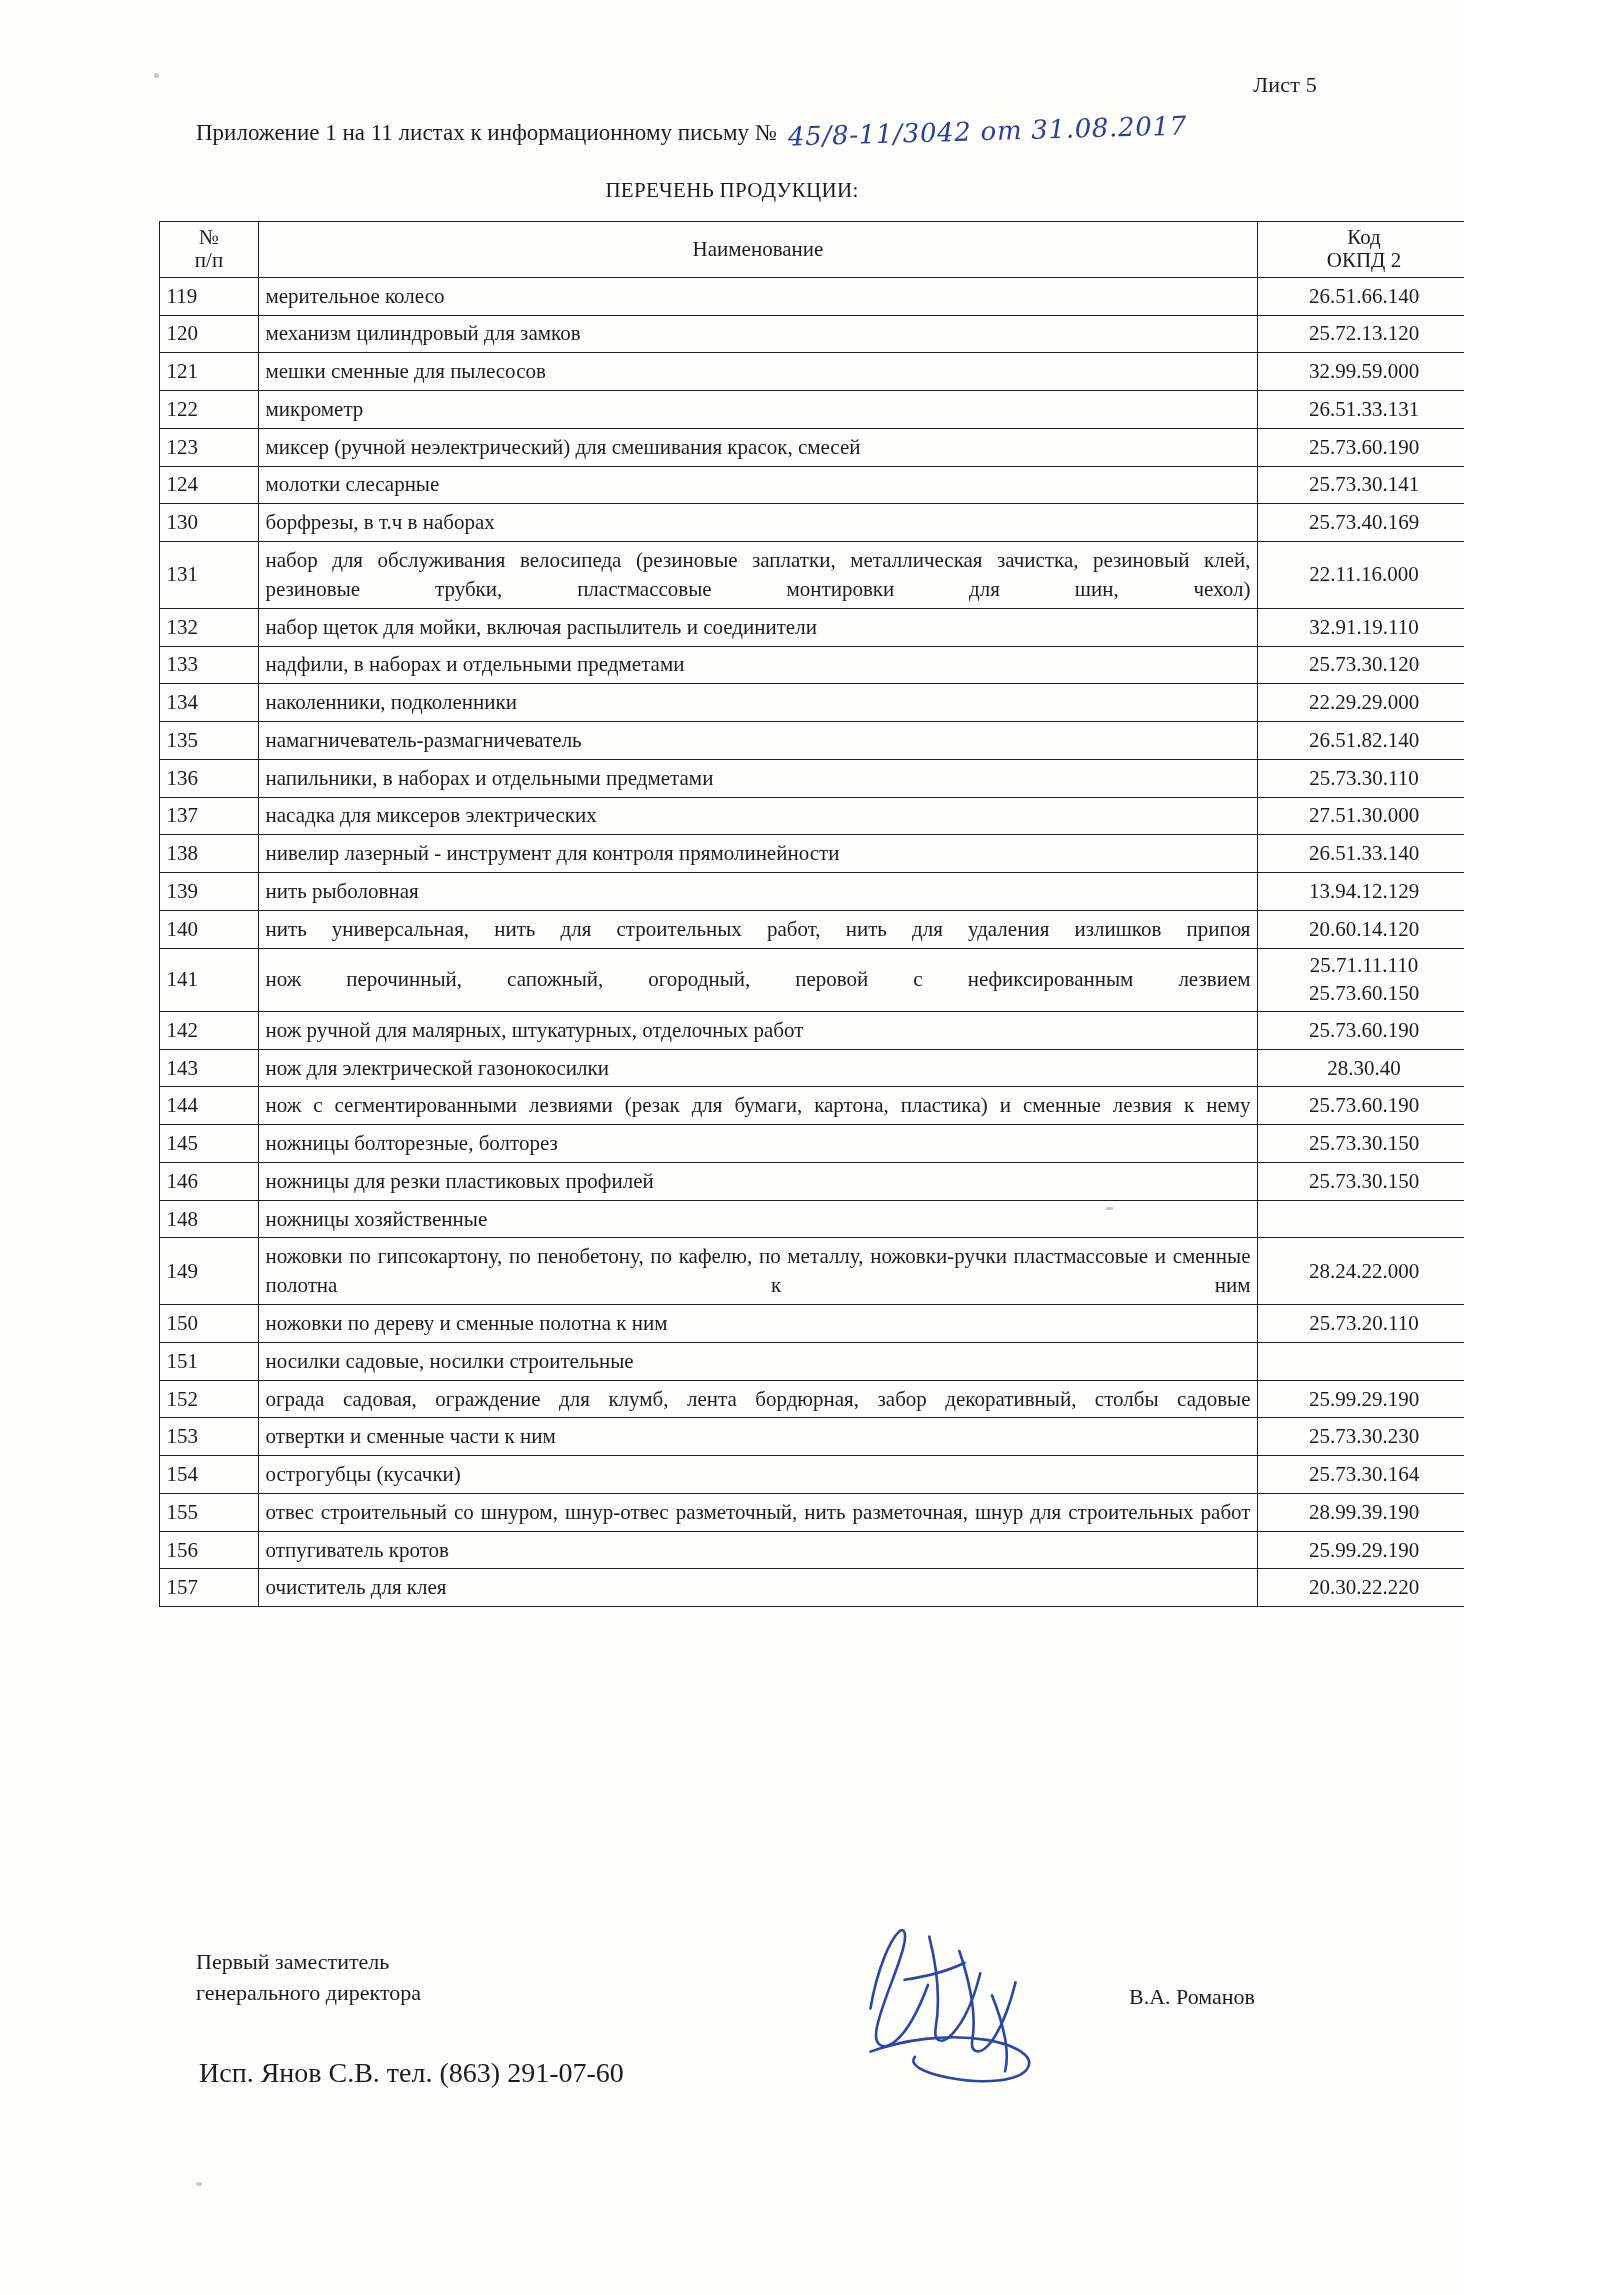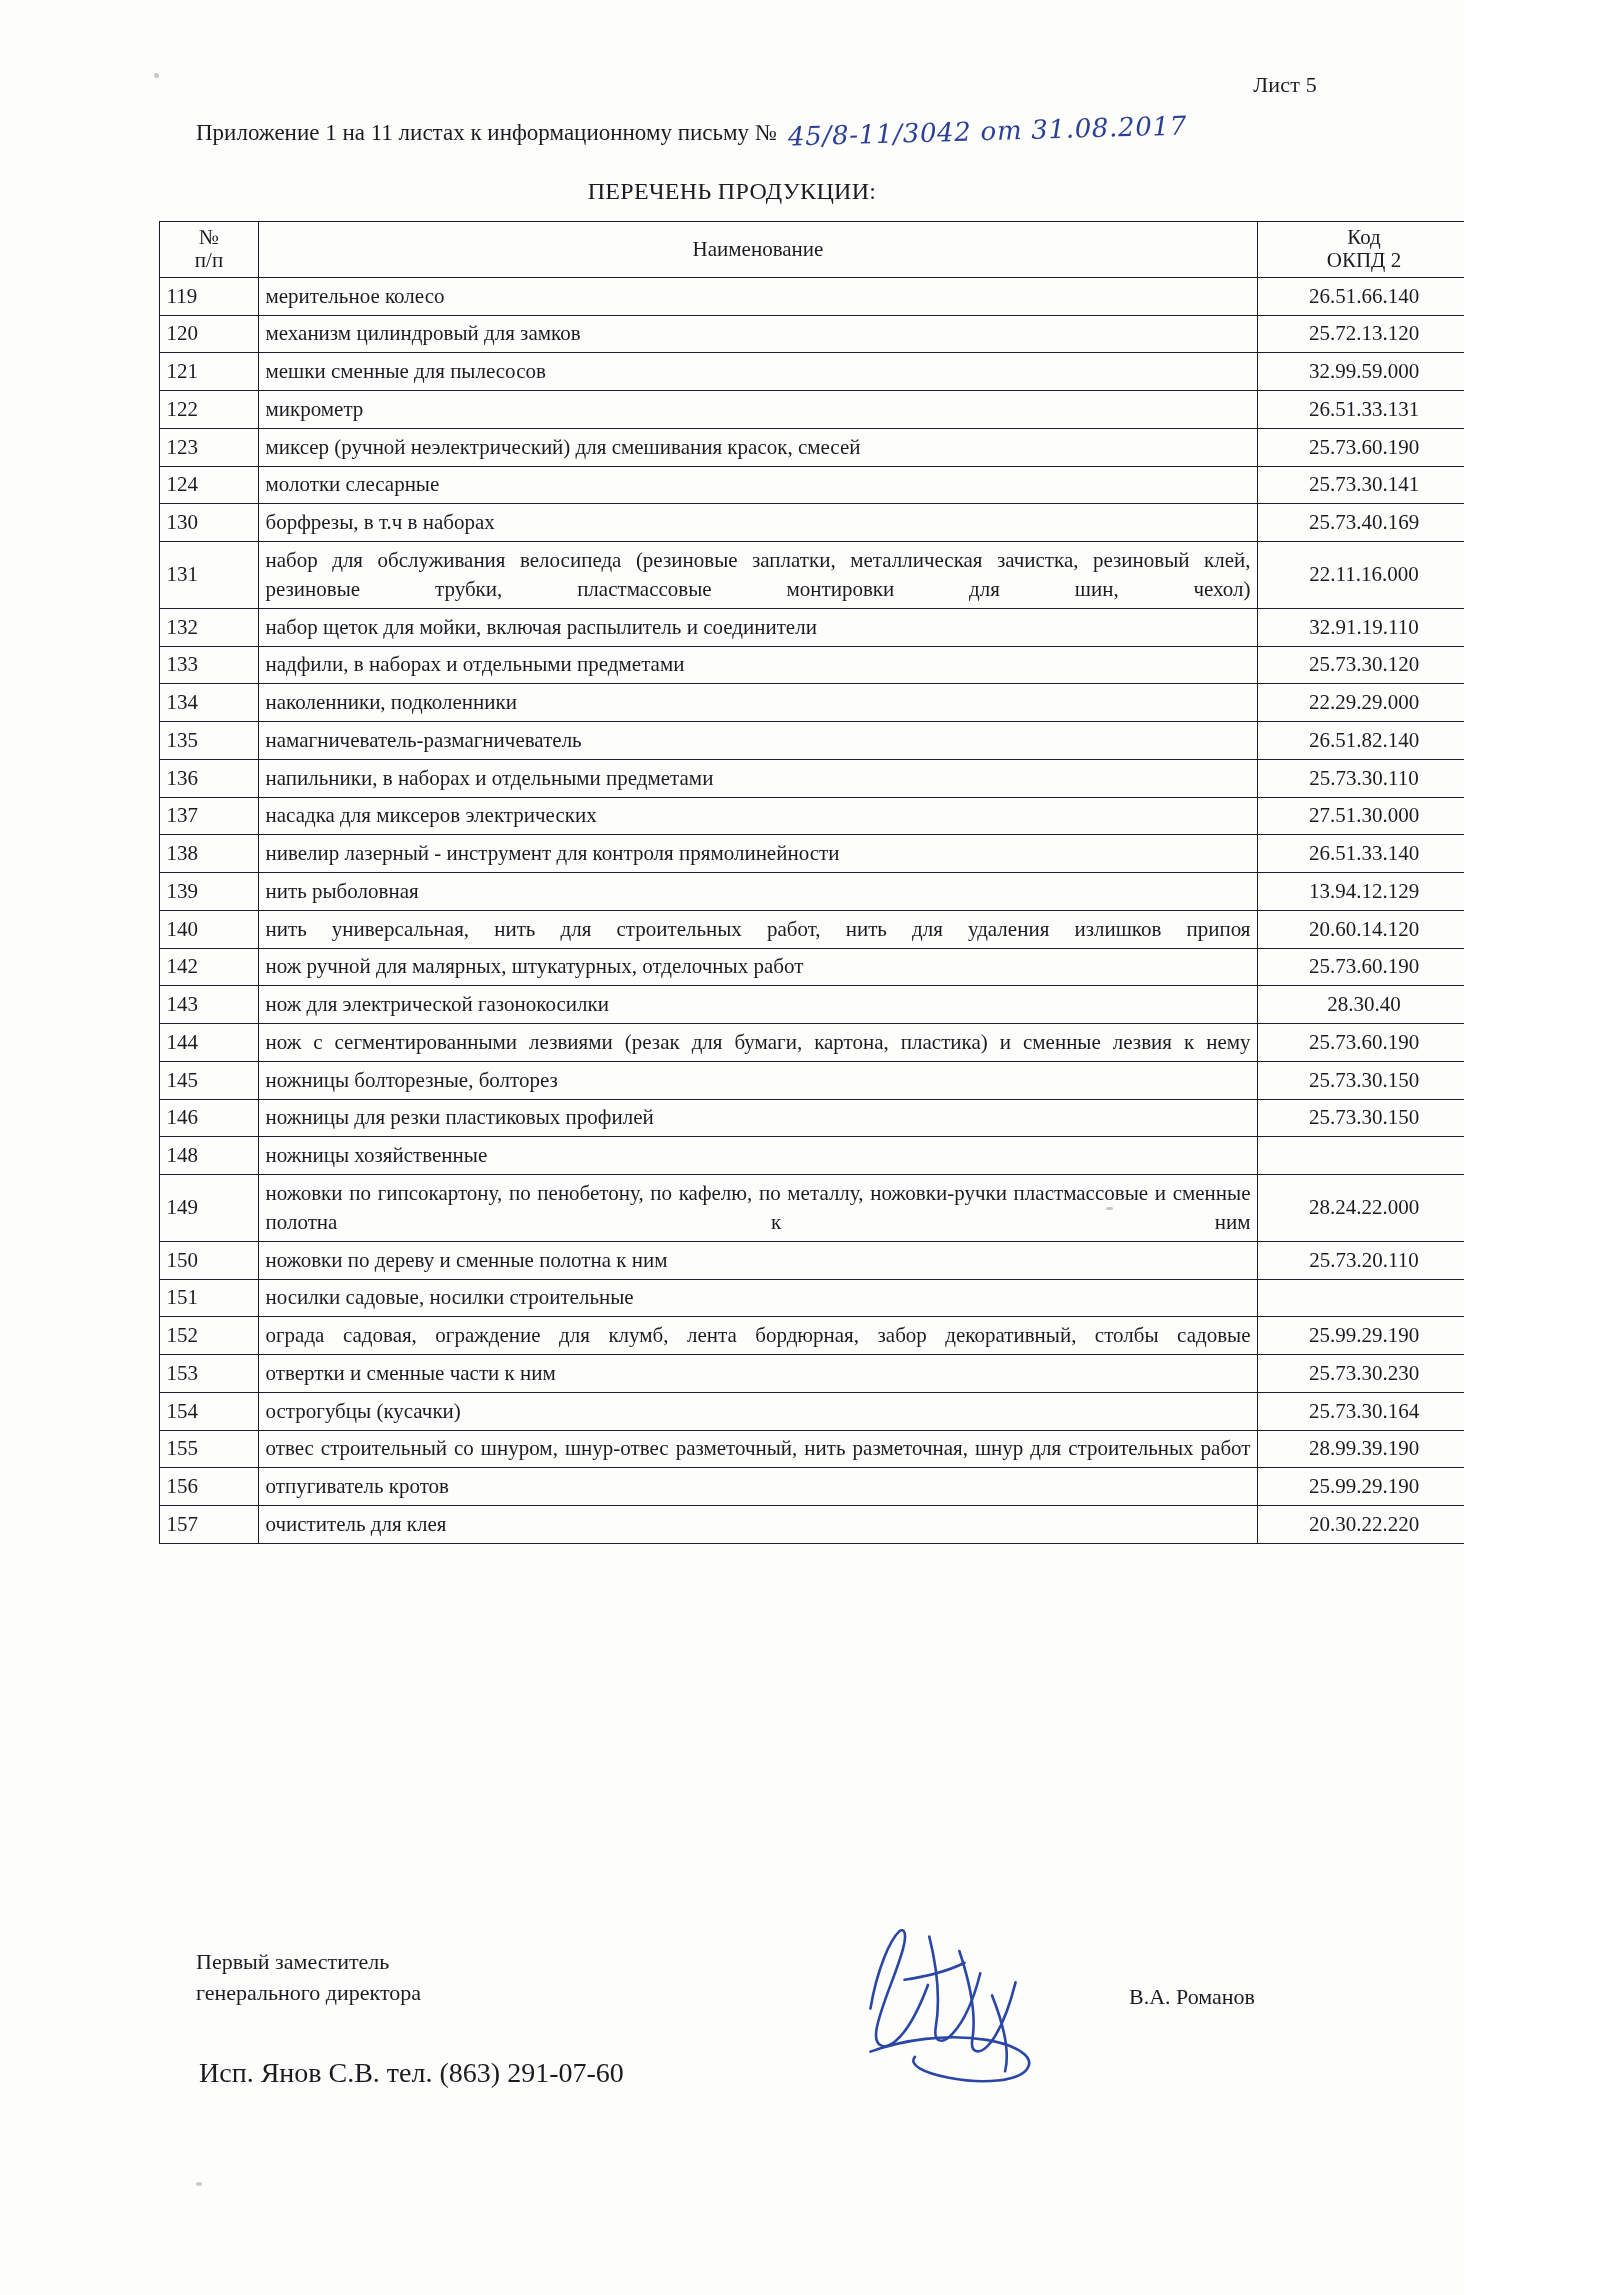--- a/index.html
+++ b/index.html
@@ -42,21 +42,21 @@
     transform: rotate(-1.6deg);
     display: inline-block;
     margin-left: 5.2px;
   }
   .doc-title {
     position: absolute;
     left: 0;
     right: 0;
     top: 178px;
     text-align: center;
-    font-size: 24px;
+    font-size: 21px;
     letter-spacing: 0.3px;
   }
   table.products {
     position: absolute;
     left: 159px;
     top: 221px;
     width: 1311px;
     border-collapse: collapse;
     table-layout: fixed;
   }
@@ -258,20 +258,28 @@
           <td class="num">139</td>
           <td class="name">нить рыболовная</td>
           <td class="code mid">13.94.12.129</td>
         </tr>
         <tr>
           <td class="num">140</td>
           <td class="name just">нить универсальная, нить для строительных работ, нить для удаления излишков припоя</td>
           <td class="code">20.60.14.120</td>
         </tr>
         <tr>
+          <td class="num">141</td>
+          <td class="name just">нож перочинный, сапожный, огородный, перовой с нефиксированным лезвием</td>
+          <td class="code">
+            <span class="l2">25.71.11.110</span>
+            <span class="l2">25.73.60.150</span>
+          </td>
+        </tr>
+        <tr>
           <td class="num">142</td>
           <td class="name">нож ручной для малярных, штукатурных, отделочных работ</td>
           <td class="code mid">25.73.60.190</td>
         </tr>
         <tr>
           <td class="num">143</td>
           <td class="name">нож для электрической газонокосилки</td>
           <td class="code mid">28.30.40</td>
         </tr>
         <tr>

